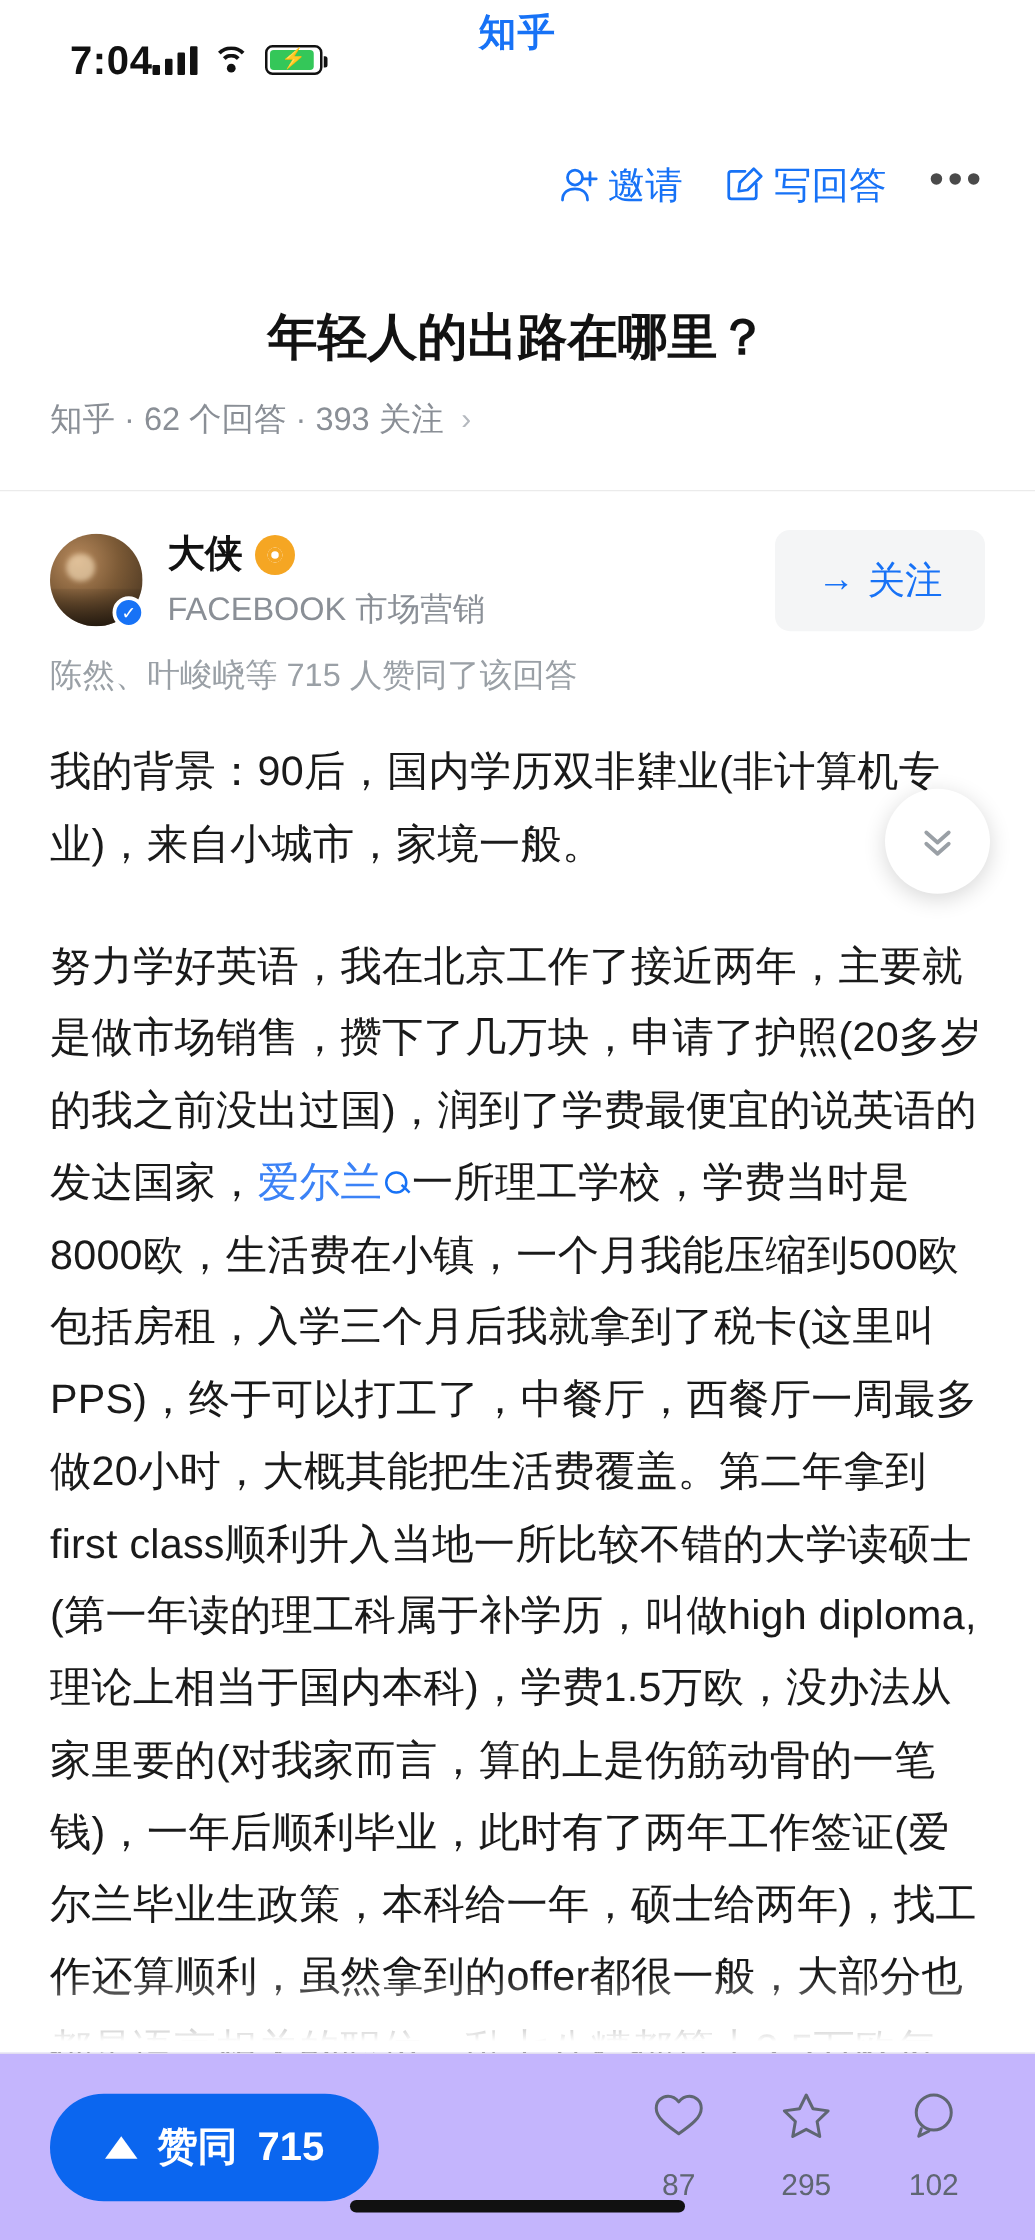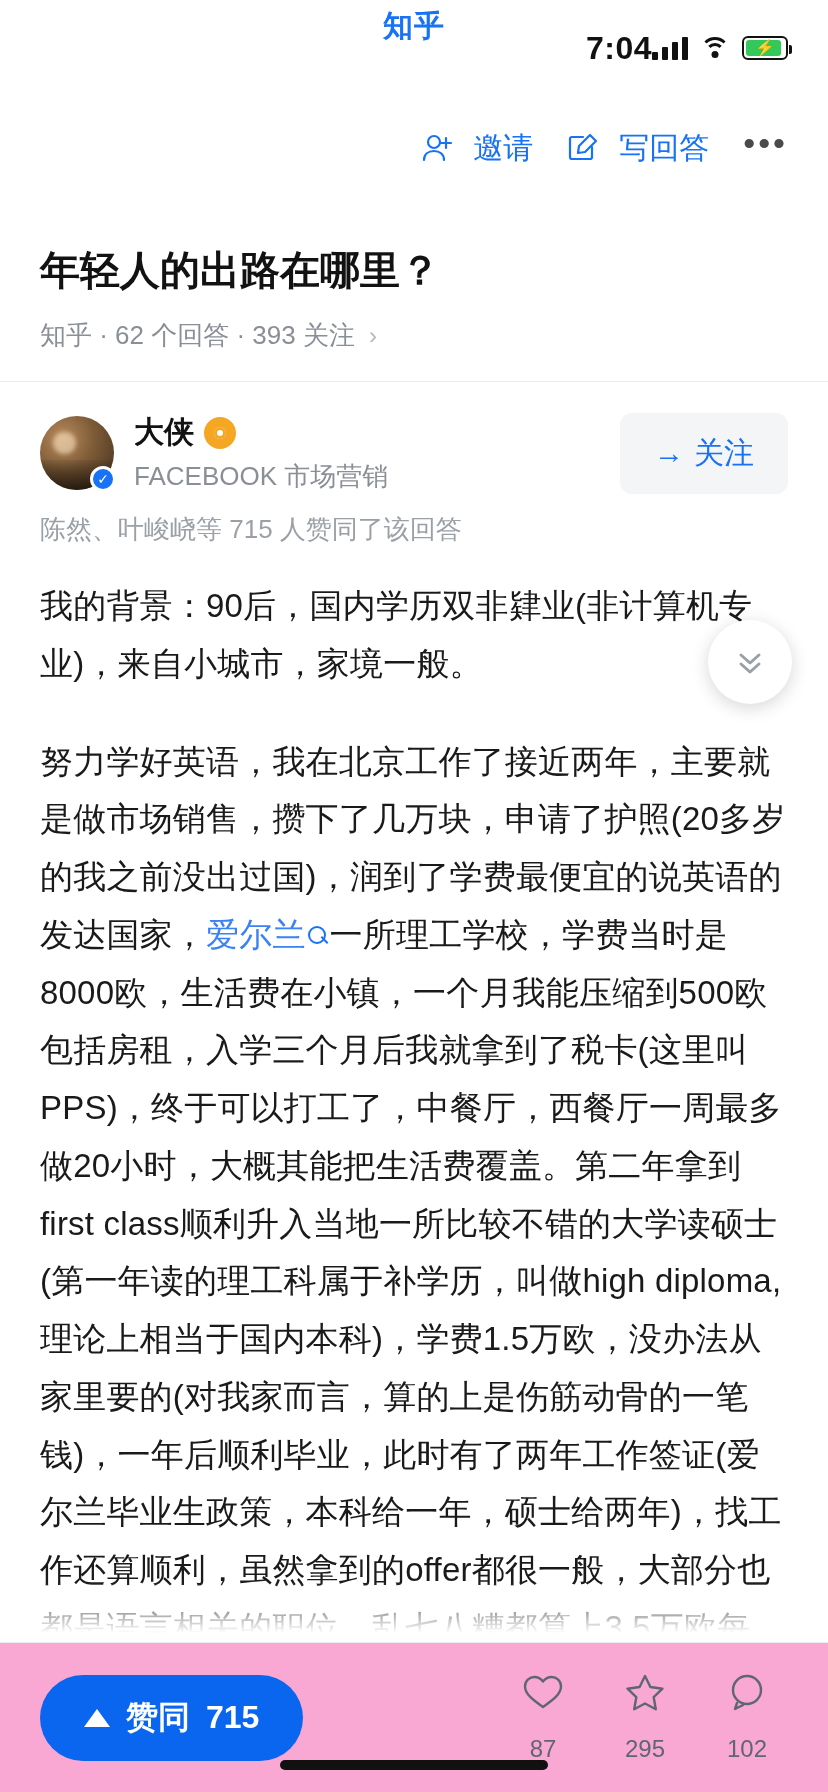--- a/index.html
+++ b/index.html
@@ -18,21 +18,21 @@
     flex-direction: column;
   }
 
   
   .statusbar {
     position: relative;
     height: 96px;
     flex: 0 0 96px;
     display: flex;
     align-items: center;
-    justify-content: flex-end;
+    justify-content: flex-start;
     padding: 0 40px 0 56px;
   }
   .status-time {
     font-size: 32px;
     font-weight: 600;
     color: #111;
     letter-spacing: 0.5px;
   }
   .app-brand {
     position: absolute;
@@ -110,37 +110,38 @@
   }
   .nav-actions {
     margin-left: auto;
     display: flex;
     align-items: center;
     gap: 34px;
   }
   .nav-action {
     display: flex;
     align-items: center;
-    gap: 20px;
+    gap: 7px;
     color: #1772F6;
     font-size: 30px;
   }
   .nav-action svg { display: block; }
   .nav-more {
     color: #4a4a4a;
     font-size: 34px;
     letter-spacing: 3px;
     line-height: 1;
     padding-bottom: 10px;
   }
 
   
   .question {
-    padding: 44px 40px 28px;
+    padding: 44px 40px 39px;
     border-bottom: 1px solid #ebebeb;
+    text-align: center;
   }
   .question-title {
     font-size: 40px;
     font-weight: 700;
     color: #121212;
     line-height: 1.3;
     margin: 0 0 22px;
   }
   .question-meta {
     font-size: 26px;
@@ -288,21 +289,21 @@
   }
 
   
   .bottombar {
     flex: 0 0 150px;
     height: 150px;
     border-top: 1px solid #ececec;
     display: flex;
     align-items: center;
     padding: 0 40px;
-    background: #f9a8d4;
+    background: #c4b5fd;
   }
   .vote-btn {
     background: #0B66EF;
     color: #fff;
     border: none;
     border-radius: 44px;
     height: 86px;
     padding: 0 44px;
     display: flex;
     align-items: center;

